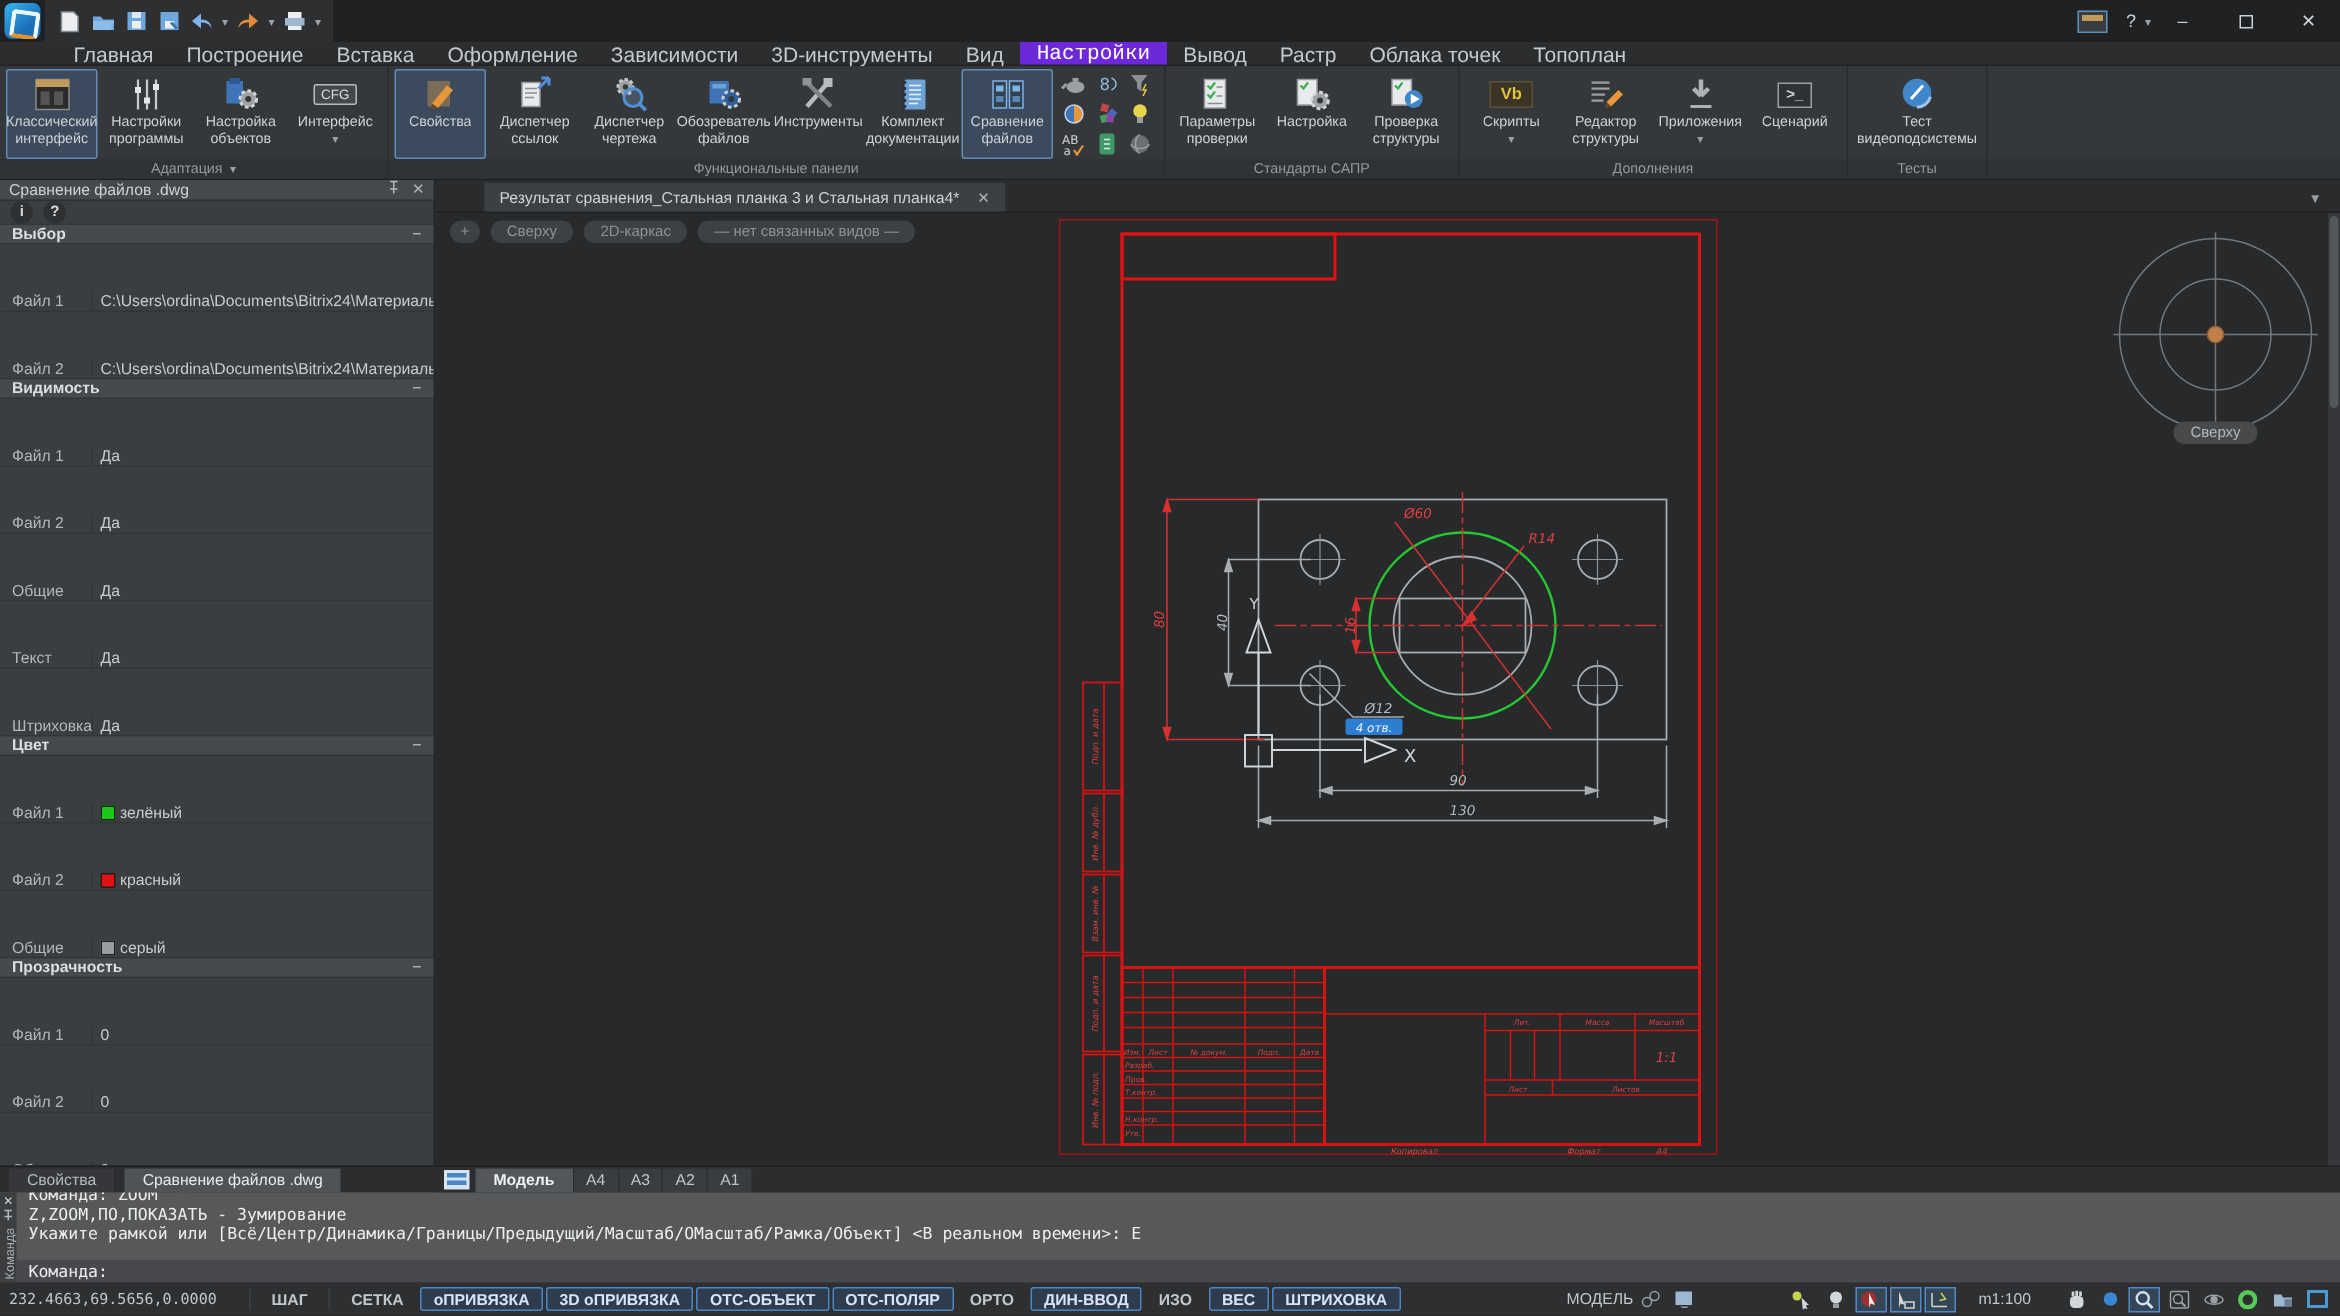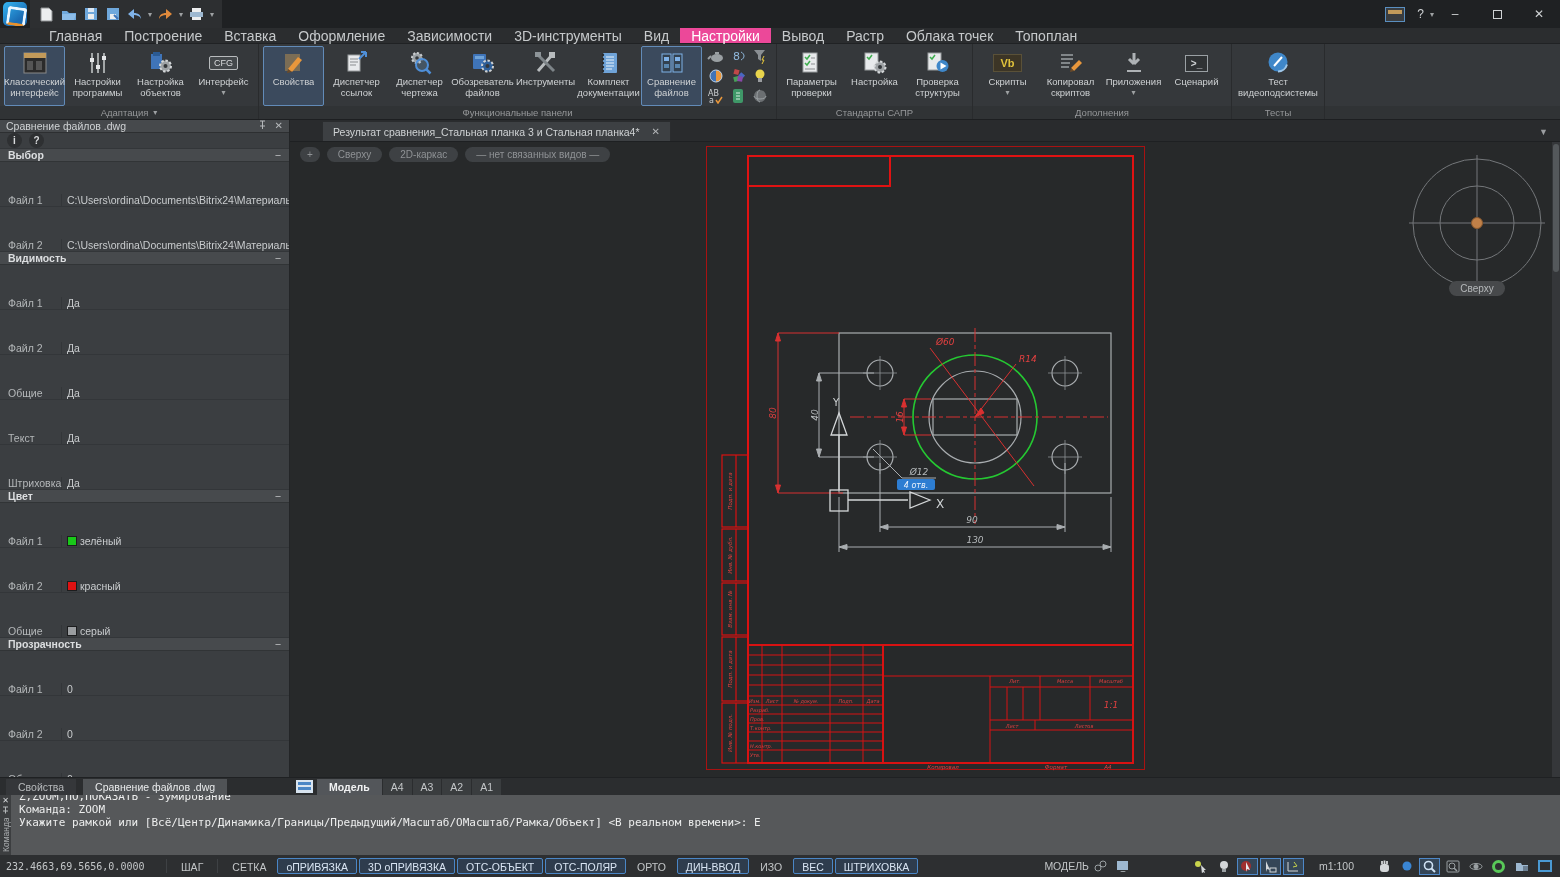--- a/index.html
+++ b/index.html
@@ -20,21 +20,21 @@
   .win-group { margin-left:auto; display:flex; align-items:center; }
   .ribmode { width:20px; height:15px; border:1px solid #5a8fc0; background:#3a3d40; position:relative; margin-right:6px; }
   .ribmode::after{ content:""; position:absolute; left:2px; top:2px; right:2px; height:4px; background:#c29a5a; }
   .help-btn { color:#d0d3d5; font-size:12px; padding:0 6px; }
   .win-btn { width:42px; height:28px; display:flex; align-items:center; justify-content:center; color:#cfd2d4; font-size:12px; }
   .win-btn .box { width:9px; height:9px; border:1px solid #cfd2d4; display:block; }
 
   
   .menubar { height:16px; background:#2b2d2f; display:flex; padding-left:38px; flex:0 0 auto; border-bottom:1px solid #202224; }
   .menu-tab { padding:0 11px; font-size:14px; color:#c6c9cb; display:flex; align-items:center; }
-  .menu-tab.active { background:#ec4899; color:#ffffff; }
+  .menu-tab.active { background:#6d28d9; color:#ffffff;font-family:Liberation Mono, monospace; }
 
   
   .ribbon { height:76px; background:#35383b; display:flex; flex:0 0 auto; border-bottom:1px solid #1d1f21; }
   .rib-group { display:flex; flex-direction:column; border-right:1px solid #292b2d; }
   .rib-buttons { flex:1; display:flex; align-items:stretch; padding:2px 3px 0 3px; }
   .rib-caption { height:13px; background:#303335; color:#96989a; font-size:9.5px;
     display:flex; align-items:center; justify-content:center; gap:5px; }
   .rib-btn { width:61px; display:flex; flex-direction:column; align-items:center; padding-top:2px;
     border:1px solid transparent; border-radius:2px; margin:0 1px; }
   .rib-btn.hl { background:#3b4a5d; border-color:#628bb8; }
@@ -111,21 +111,21 @@
   .cmd-hist { flex:1; padding-left:8px; overflow:hidden; color:#eceded; font-size:11px; }
   .cmd-hist .line { height:13px; line-height:13px; white-space:nowrap; }
   .cmd-hist .line:first-child { margin-top:-5px; }
   .cmd-input { height:15px; line-height:15px; background:#47494c; color:#eceded; font-size:11px; padding-left:8px; }
 
   
   .statusbar { height:22px; background:#2d2f31; display:flex; align-items:center; padding:0 4px;
     font-size:10.5px; color:#c3c6c8; flex:0 0 auto; }
   .coords { width:132px; font-family:"DejaVu Sans Mono", monospace; font-size:10px; padding-left:2px; }
   .sb-sep { width:1px; height:14px; background:#3e4144; margin:0 4px; }
-  .tog { padding:1px 8px; height:16px; line-height:14px; border:1px solid transparent; margin:0 1px; border-radius:2px; white-space:nowrap; }
+  .tog { padding:1px 8px; height:16px; line-height:14px; border:1px solid transparent; margin:0 1px; border-radius:2px; white-space:nowrap;font-weight:bold; }
   .tog.on { border-color:#4a86c6; background:#2e3c4d; color:#d9e5f3; }
   .sb-right { margin-left:auto; display:flex; align-items:center; }
   .tile { width:21px; height:17px; display:flex; align-items:center; justify-content:center; margin:0 1px; border:1px solid transparent; }
   .tile.on { background:#354657; border-color:#4e88c8; }
   .spacer55 { width:55px; } .spacer14 { width:14px; } .spacer18 { width:18px; } .spacer26 { width:26px; }
   .scale-lbl { white-space:nowrap; }
 </style>
 </head>
 <body>
 
@@ -463,21 +463,21 @@
           <span class="caret">▾</span>
         </div>
         <div class="rib-btn">
           <span class="rib-icon">
             <svg width="26" height="26">
                 <path d="M3,5 h12 M3,9 h12 M3,13 h9 M3,17 h8" stroke="#9aa0a4" stroke-width="1.5"></path>
                 <path d="M13,18 L21,10 l3,3 L16,21 z" fill="#e8973c"></path>
                 <path d="M13,18 l3,3 l-4,1 z" fill="#6b4a28"></path>
               </svg>
             </span>
-          <span class="rib-label">Копировал скриптов</span>
+          <span class="rib-label">Редактор структуры</span>
         </div>
         <div class="rib-btn">
           <span class="rib-icon">
             <svg width="26" height="26">
                 <path d="M13,3 v11 M13,14 l-5,-5 M13,14 l5,-5" stroke="#aeb2b5" stroke-width="3" fill="none"></path>
                 <path d="M6,21 h14" stroke="#aeb2b5" stroke-width="2"></path>
               </svg>
             </span>
           <span class="rib-label">Приложения</span>
           <span class="caret">▾</span>
@@ -806,24 +806,25 @@
     <div class="cmd-strip">
       <span class="x">✕</span>
       <span class="pin">
         <svg width="7" height="8">
             <path d="M1,1 h5 M3.5,1 v4 M1,5 h5 M3.5,5 v2.5" stroke="#b5b8ba"></path>
           </svg></span>
       <span class="cmd-strip-label">Команда</span>
     </div>
     <div class="cmd-main">
       <div class="cmd-hist">
+        <div class="line">Команда: ZOOM</div>
         <div class="line">Z,ZOOM,ПО,ПОКАЗАТЬ - Зумирование</div>
-        <div class="line">Команда: ZOOM</div>
         <div class="line">Укажите рамкой или [Всё/Центр/Динамика/Границы/Предыдущий/Масштаб/ОМасштаб/Рамка/Объект] &lt;В реальном времени&gt;: Е</div>
       </div>
+      <div class="cmd-input">Команда:</div>
     </div>
   </div>
 
   <div class="statusbar">
     <span class="coords">232.4663,69.5656,0.0000</span>
     <span class="spacer26"></span>
       <span class="sb-sep"></span>
     <span class="tog">ШАГ</span>
     <span class="sb-sep"></span>
     <span class="tog">СЕТКА</span>

